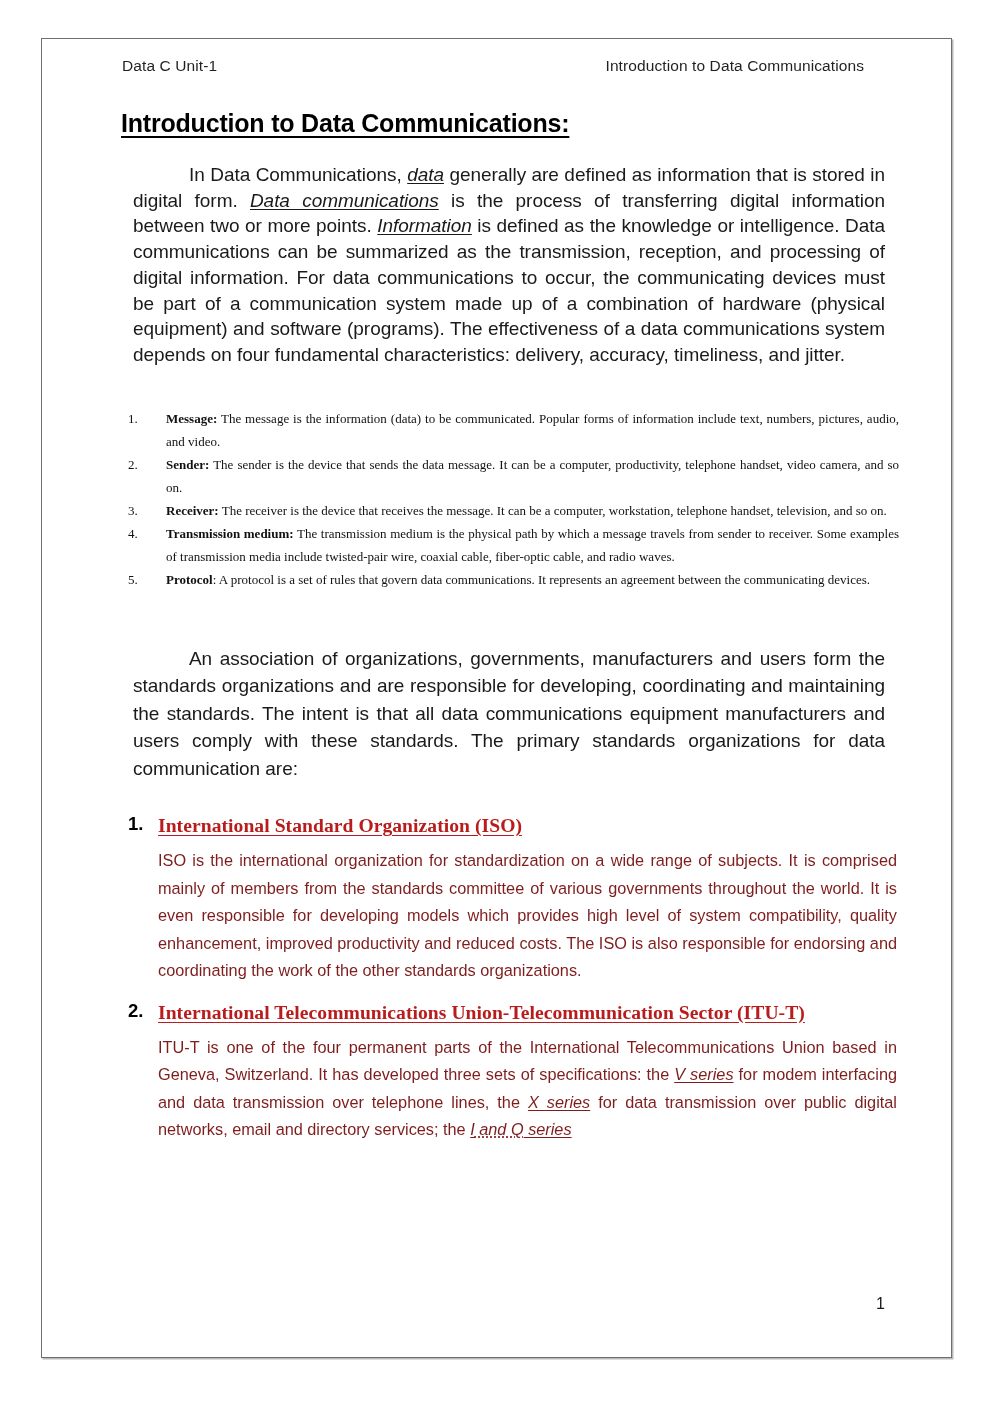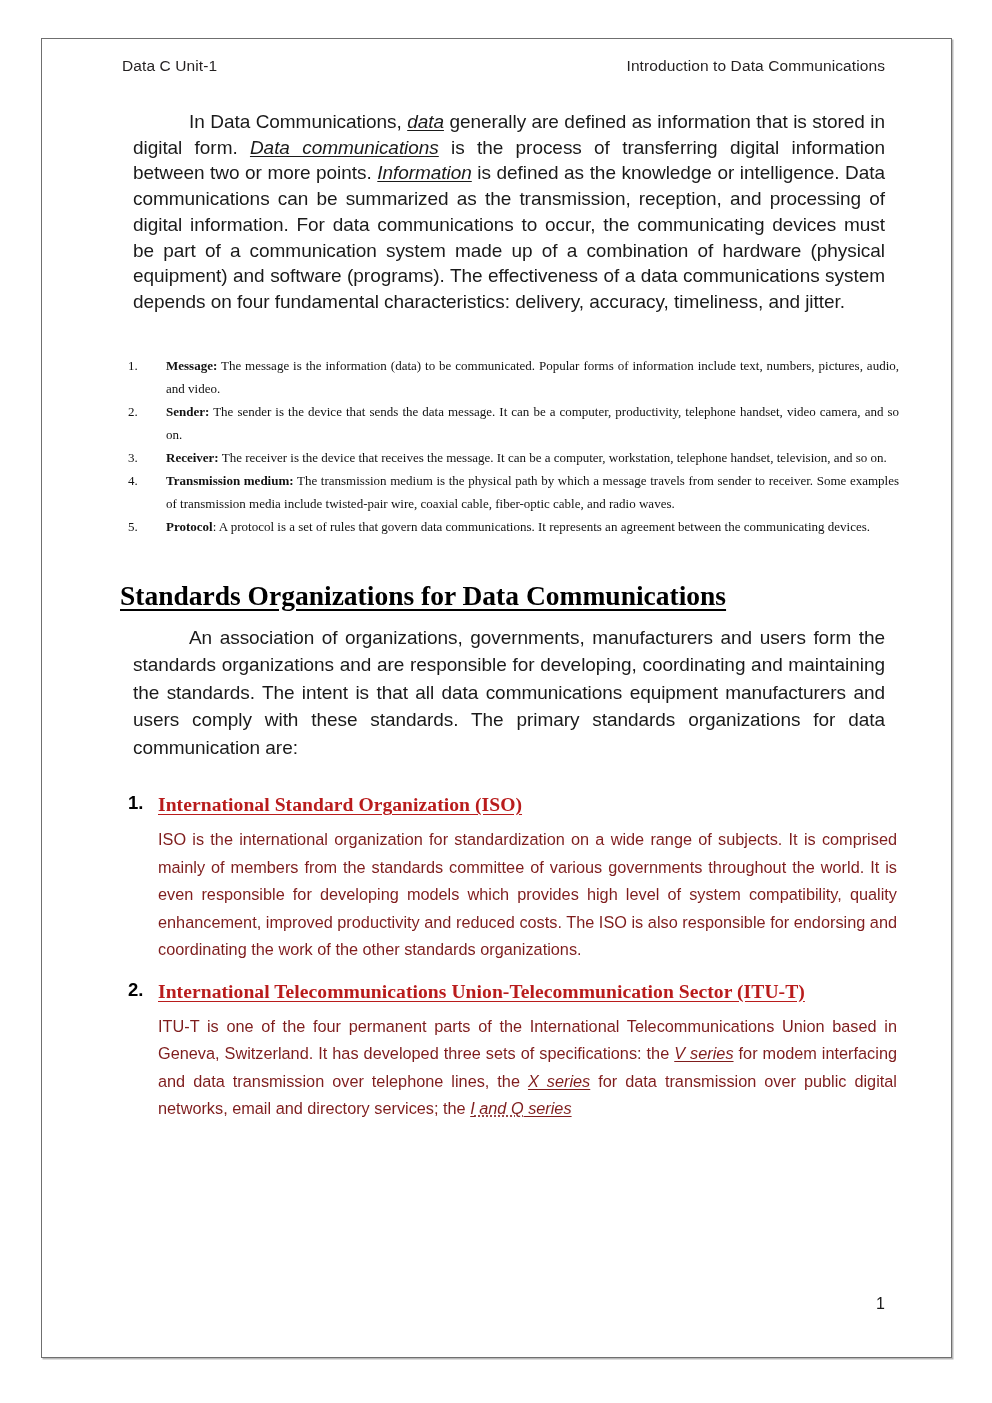--- a/index.html
+++ b/index.html
@@ -55,21 +55,21 @@
     color: #231f20;
     letter-spacing: 0.1px;
     padding-right: 6px;
     padding-left: 4px;
     margin-bottom: 34px;
     gap: 48px;
   }
   .doc-header .hdr-left { white-space: nowrap; }
   .doc-header .hdr-right {
     white-space: nowrap;
-    margin-right: 8px;
+    margin-right: 29px;
   }
 
   
   h1.title-sans {
     font-family: "Liberation Sans", sans-serif;
     font-size: 25px;
     font-weight: bold;
     color: #000000;
     margin: 0 0 24px 0;
     padding-left: 3px;
@@ -224,37 +224,37 @@
 
 <div id="page-root">
   <div class="page-sheet">
     <div class="page-inner">
 
       <div class="doc-header">
         <span class="hdr-left">Data C Unit-1</span>
         <span class="hdr-right">Introduction to Data Communications</span>
       </div>
 
+      <h1 class="title-sans">Introduction to Data Communications:</h1>
 
       <p class="body-sans indented"><span>In Data Communications, </span><span class="i-u">data</span><span> generally are defined as information that is stored in digital form. </span><span class="i-u">Data communications</span><span> is the process of transferring digital information between two or more points. </span><span class="i-u">Information</span><span> is defined as the knowledge or intelligence. Data communications can be summarized as the transmission, reception, and processing of digital information. For data communications to occur, the communicating devices must be part of a communication system made up of a combination of hardware (physical equipment) and software (programs). The effectiveness of a data communications system depends on four fundamental characteristics: delivery, accuracy, timeliness, and jitter.</span></p>
 
       <div class="spacer-lg"></div>
 
 
       <ol class="serif-list">
         <li><span class="term">Message:</span><span> The message is the information (data) to be communicated. Popular forms of information include text, numbers, pictures, audio, and video.</span></li>
         <li><span class="term">Sender:</span><span> The sender is the device that sends the data message. It can be a computer, productivity, telephone handset, video camera, and so on.</span></li>
         <li><span class="term">Receiver:</span><span> The receiver is the device that receives the message. It can be a computer, workstation, telephone handset, television, and so on.</span></li>
         <li><span class="term">Transmission medium:</span><span> The transmission medium is the physical path by which a message travels from sender to receiver. Some examples of transmission media include twisted-pair wire, coaxial cable, fiber-optic cable, and radio waves.</span></li>
         <li><span class="term">Protocol</span><span>: A protocol is a set of rules that govern data communications. It represents an agreement between the communicating devices.</span></li>
       </ol>
 
       <div style="height:42px"></div>
 
-      <h1 class="title-serif">Standards Organizations for Data Communications</h1>
 
       <p class="body-sans indented" style="line-height:27.5px">An association of organizations, governments, manufacturers and users form the standards organizations and are responsible for developing, coordinating and maintaining the standards. The intent is that all data communications equipment manufacturers and users comply with these standards. The primary standards organizations for data communication are:</p>
 
       <ol class="org-list">
         <li>
           <span class="org-title">International Standard Organization (ISO)</span>
           <p class="org-body">ISO is the international organization for standardization on a wide range of subjects. It is comprised mainly of members from the standards committee of various governments throughout the world. It is even responsible for developing models which provides high level of system compatibility, quality enhancement, improved productivity and reduced costs. The ISO is also responsible for endorsing and coordinating the work of the other standards organizations.</p>
         </li>
         <li style="margin-top:14px">
           <span class="org-title">International Telecommunications Union-Telecommunication Sector (ITU-T)</span>

